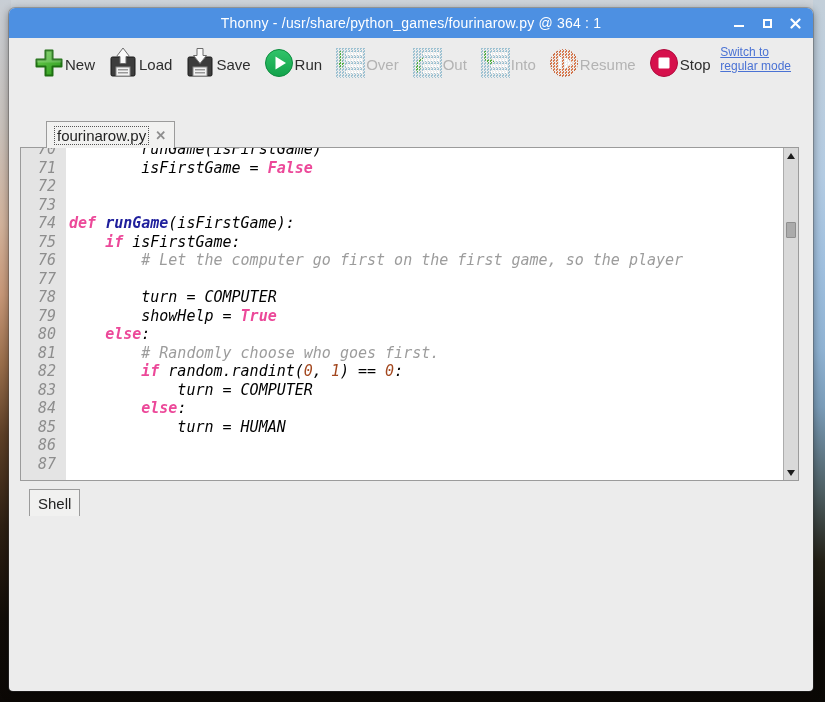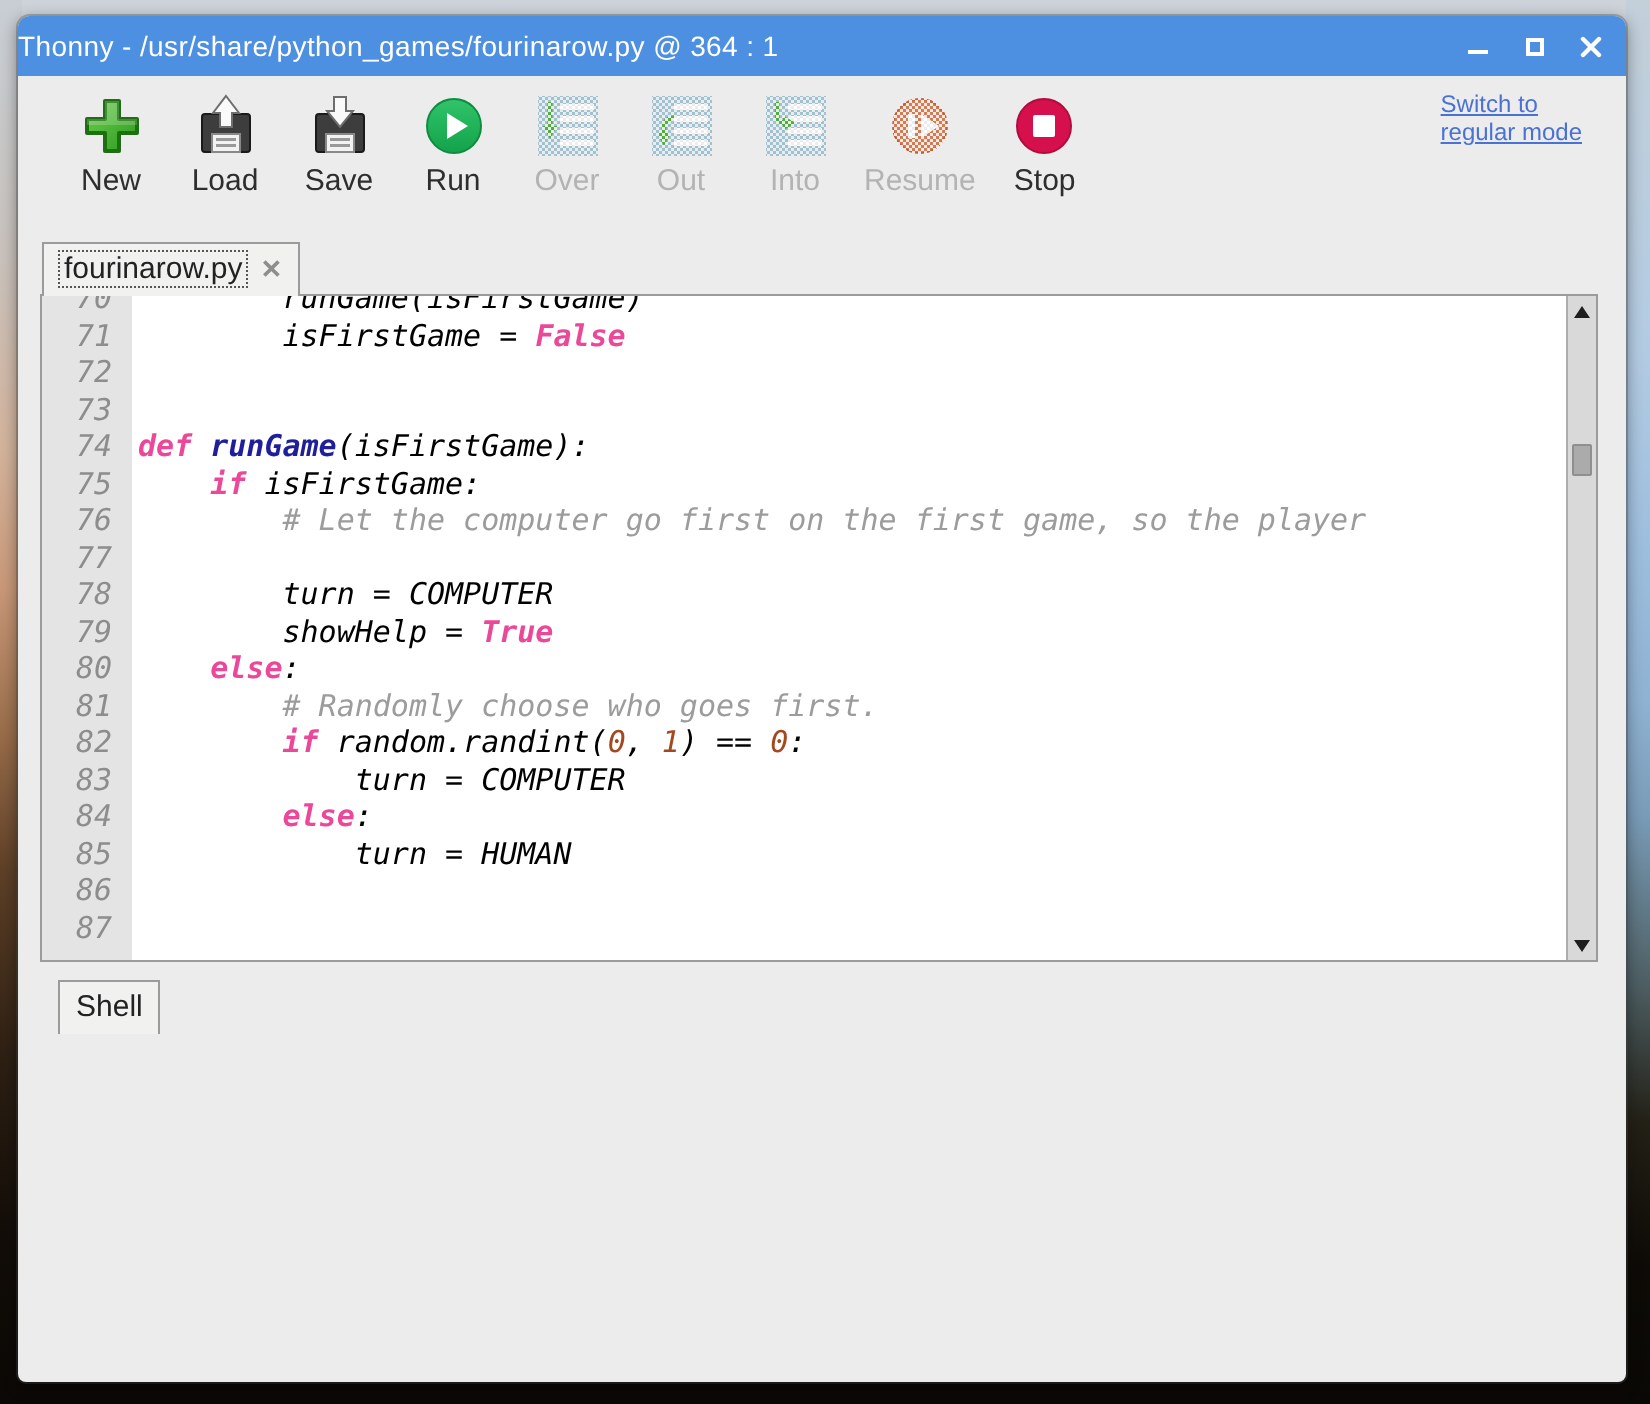--- a/index.html
+++ b/index.html
@@ -14,44 +14,44 @@
       #9A6E4B 52%,#5E4027 62%,#2E2013 75%,#120D08 88%,#0B0805 100%);}
   .desktop::after{content:"";position:absolute;right:0;top:0;width:12px;height:100%;
     background:linear-gradient(180deg,#C3CFD9 0%,#B3CBE2 25%,#9FBFDE 38%,#8FB2D2 50%,
       #7A9CB8 58%,#4E5F63 70%,#232016 80%,#0E0B07 90%,#0A0805 100%);}
 
   
   .window{position:absolute;left:9px;top:8px;width:804px;height:683px;background:#ECECEC;
     border-radius:6px 6px 4px 4px;box-shadow:0 2px 8px rgba(0,0,0,.45),0 0 0 1px rgba(90,90,90,.35);z-index:5;}
 
   .titlebar{height:30px;background:#4D90E2;border-radius:6px 6px 0 0;display:flex;
-    align-items:center;justify-content:flex-start;position:relative;}
+    align-items:center;justify-content:center;position:relative;}
   .title{color:#FFFFFF;font-size:14px;letter-spacing:.2px;}
   .win-controls{position:absolute;right:10px;top:0;height:30px;display:flex;align-items:center;gap:12px;}
   .wc{width:16px;height:16px;display:flex;align-items:center;justify-content:center;cursor:pointer;}
   .glyph-min{width:10px;height:2px;background:#fff;margin-top:6px;}
   .glyph-max{width:9px;height:9px;border:2px solid #fff;box-sizing:border-box;}
 
   
   .toolbar{position:relative;height:82px;box-sizing:border-box;padding:8px 0 0 18px;}
   .tb-row{display:flex;align-items:flex-start;}
-  .tb-btn{display:flex;flex-direction:column;align-items:center;min-width:45px;padding:1px 6px;cursor:pointer;}
+  .tb-btn{display:flex;flex-direction:row;align-items:center;min-width:45px;padding:1px 6px;cursor:pointer;}
   .tb-icon{position:relative;display:inline-block;width:32px;height:32px;}
   .tb-icon svg{display:block;}
   .tb-icon.dith::after{content:"";position:absolute;inset:0;
     background:repeating-conic-gradient(#ECECEC 0% 25%,transparent 0% 50%) 0 0/3px 3px;}
   .tb-label{font-size:15px;color:#2E2E2E;margin-top:3px;white-space:nowrap;}
   .tb-btn.disabled{cursor:default;}
   .tb-btn.disabled .tb-label{color:#B3B3B3;}
   .mode-link{position:absolute;top:7px;right:22px;text-align:left;font-size:12px;line-height:14px;
     color:#4A72D4;text-decoration:underline;cursor:pointer;}
   .mode-link span{display:block;}
 
   
-  .tabbar{height:27px;padding-left:12px;display:flex;align-items:center;}
+  .tabbar{height:27px;padding-left:37px;display:flex;align-items:flex-end;}
   .tab{background:#F1F1F0;border:1px solid #9B9B9B;border-bottom:none;height:27px;box-sizing:border-box;
     padding:0 8px;font-size:15px;color:#222;display:flex;align-items:center;position:relative;z-index:2;margin-bottom:-1px;cursor:pointer;}
   .tab-label{outline:1px dotted #555;padding:0 2px;}
   .tab-close{color:#8E8E8E;font-size:13px;margin-left:7px;font-weight:bold;cursor:pointer;}
 
   
   .editor-box{position:absolute;left:11px;top:139px;width:779px;height:334px;background:#FFFFFF;
     border:1px solid #9B9B9B;box-sizing:border-box;overflow:hidden;}
   .gutter-bg{position:absolute;left:0;top:0;bottom:0;width:45px;background:#E4E4E4;}
   .code-scroll{position:absolute;left:0;top:0;right:15px;bottom:0;overflow:hidden;}
@@ -70,21 +70,21 @@
   .sb-up{top:0;} .sb-down{bottom:0;}
   .tri-up{width:0;height:0;border-left:4px solid transparent;border-right:4px solid transparent;border-bottom:6px solid #1E1E1E;}
   .tri-down{width:0;height:0;border-left:4px solid transparent;border-right:4px solid transparent;border-top:6px solid #1E1E1E;}
   .lite .tri-up{border-bottom-color:#9F9F9F;}
   .lite .tri-down{border-top-color:#9F9F9F;}
   .sb-thumb{position:absolute;left:2px;right:2px;background:#ABABAB;border:1px solid #8F8F8F;border-radius:1px;cursor:pointer;}
   .thumb-editor{top:74px;height:14px;}
   .thumb-shell{top:15px;bottom:15px;background:#B2B2B2;}
 
   
-  .shell-tabbar{position:absolute;left:20px;top:481px;display:flex;align-items:center;height:27px;}
+  .shell-tabbar{position:absolute;left:20px;top:481px;display:flex;align-items:flex-start;height:27px;}
   .shell-box{position:absolute;left:11px;top:508px;width:779px;height:161px;background:#FFFFFF;
     border:1px solid #9B9B9B;box-sizing:border-box;}
   .shell-content{position:absolute;top:0;left:0;right:15px;bottom:0;padding:3px 6px;
     font-family:"DejaVu Sans Mono",monospace;font-size:15px;line-height:19px;overflow:hidden;}
   .shell-banner{color:#9C9C9C;white-space:pre;}
   .shell-prompt{color:#7C0C7C;font-weight:bold;white-space:pre;}
 </style>
 </head>
 <body>
 

